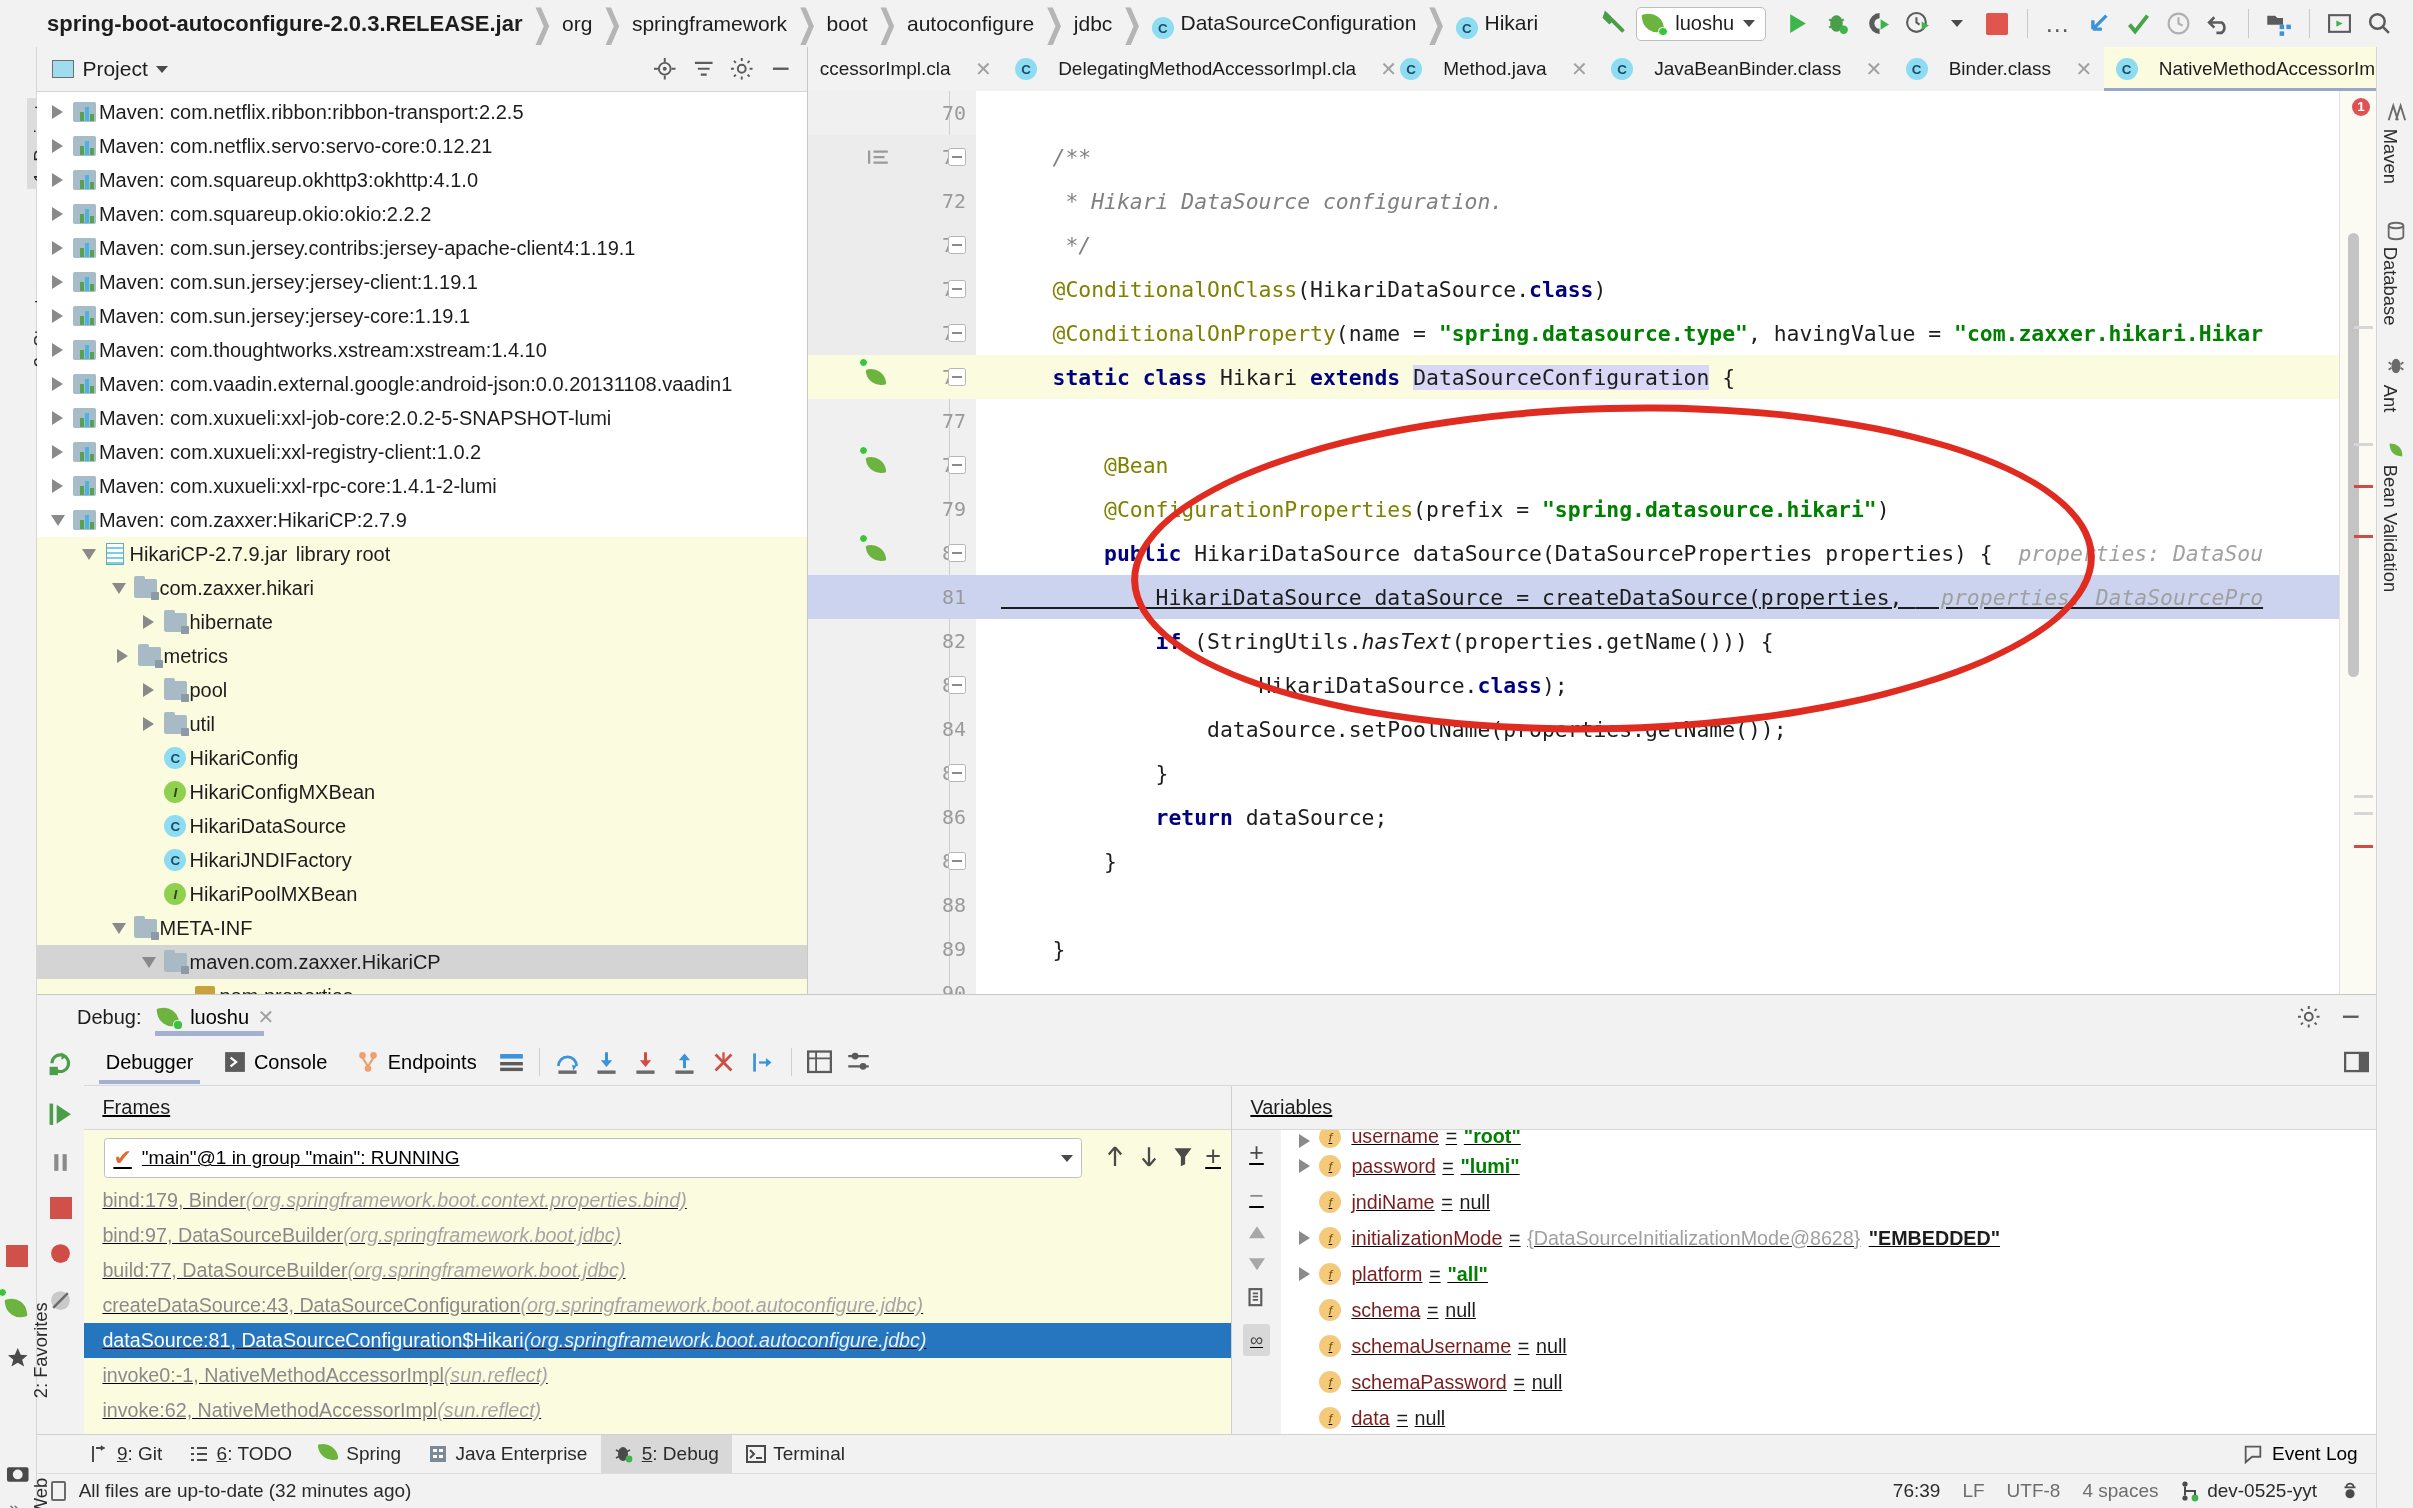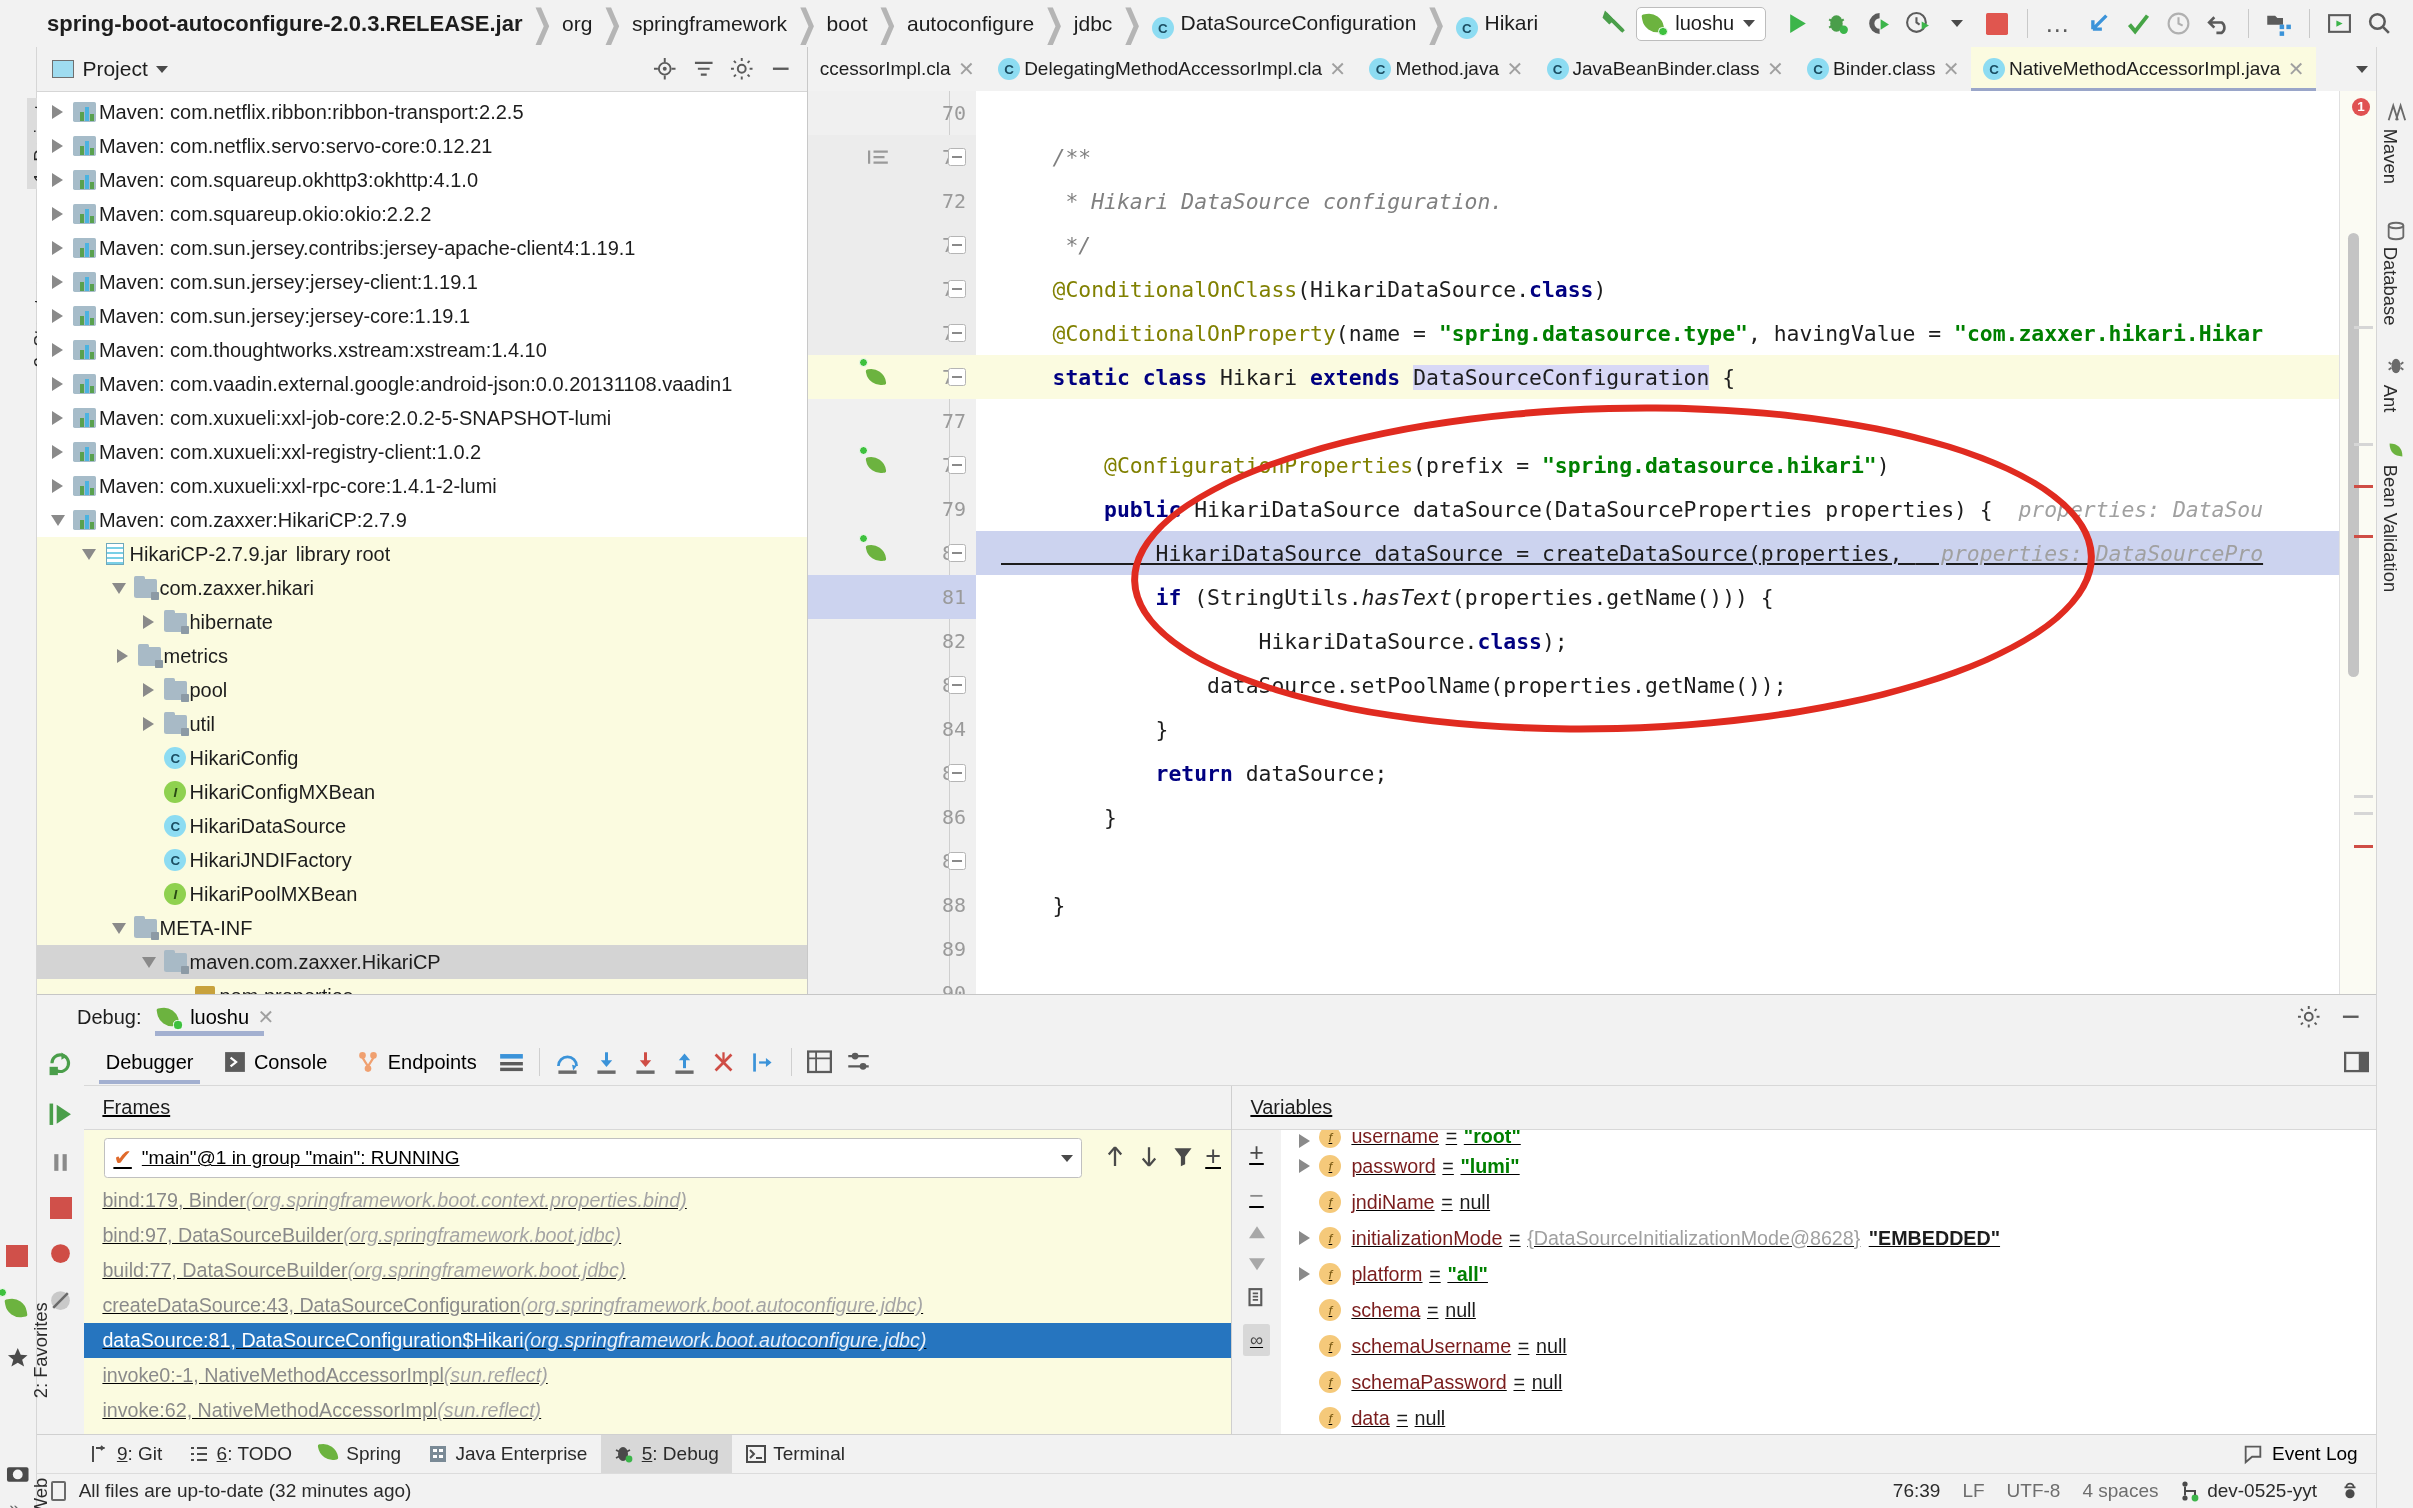--- a/index.html
+++ b/index.html
@@ -96,21 +96,21 @@
   .lock { position:absolute; right:-1.7px; bottom:-1.7px; width:7.5px; height:7.5px; background:#8c9aa5; border-radius:0.8px; }
   .jar { position:relative; width:18.4px; height:22px; background: repeating-linear-gradient(0deg,#79cfe6 0 2.5px,#fff 2.5px 5px); border:0.8px solid #6fa8bb;}
   .cico { width: 22px; height: 22px; border-radius: 50%; background:#8ddcf2; color:#1b4e63; font-size:13.4px; font-weight:bold; display:flex;align-items:center;justify-content:center;}
   .iico { width: 22px; height: 22px; border-radius: 50%; background:#8fd14f; color:#2a4a14; font-size:13.4px; font-weight:bold; display:flex;align-items:center;justify-content:center; font-style:italic;}
   .pico { width:20px;height:20px; background:#c8a23c; border-radius:1.7px; }
 
   
   .editor { flex: 1 1 auto; display: flex; flex-direction: column; min-width: 0; background: #fff; }
   .tabs { height: 44px; flex: 0 0 44px; display: flex; align-items: stretch; background: #f2f2f2; overflow: hidden; }
   .tab {
-    display: flex; align-items: center; gap: 4px; padding: 0 11.7px;
+    display: flex; align-items: center; gap: 21px; padding: 0 11.7px;
     font-size: 19px; color: #1d1d1d; white-space: nowrap; position: relative; max-width: 385px;
   }
   .tab.active { background: #fbfbe0; }
   .tab.active::after { content:''; position:absolute; left:0; right:0; bottom:0; height:3.4px; background:#9aa6c9; }
   .tab .x { color: #a0a0a0; font-size: 20px; margin-left: 3.4px; }
   .tabs-right { margin-left:auto; display:flex; align-items:center; padding:0 8.4px; gap:5px;}
   .tab-ico { position:relative; width:22px;height:22px;flex:0 0 22px;}
 
   .code-wrap { flex: 1 1 auto; display: flex; min-height: 0; position: relative; overflow: hidden; }
   .gutter { width: 168px; flex: 0 0 168px; background: #f0f0f0; position: relative; }
@@ -858,20 +858,21 @@
               </div>
             <div class="code-area" id="codearea">
                 <div class="codeline"><span style="padding-left:25px;"></span></div>
                 <div class="codeline"><span style="padding-left:25px;"><span>    </span><span class="cm">/**</span></span></div>
                 <div class="codeline"><span style="padding-left:25px;"><span class="cm">     * Hikari DataSource configuration.</span></span></div>
                 <div class="codeline"><span style="padding-left:25px;"><span class="cm">     */</span></span></div>
                 <div class="codeline"><span style="padding-left:25px;"><span>    </span><span class="an">@ConditionalOnClass</span><span>(HikariDataSource.</span><span class="k">class</span><span>)</span></span></div>
                 <div class="codeline"><span style="padding-left:25px;"><span>    </span><span class="an">@ConditionalOnProperty</span><span>(name = </span><span class="st">"spring.datasource.type"</span><span>, havingValue = </span><span class="st">"com.zaxxer.hikari.Hikar</span></span></div>
                 <div class="codeline ln-hl"><span style="padding-left:25px;"><span>    </span><span class="k">static class</span><span> Hikari </span><span class="k">extends</span><span> </span><span class="sel-tok">DataSourceConfiguration</span><span> {</span></span></div>
                 <div class="codeline"><span style="padding-left:25px;"></span></div>
+                <div class="codeline"><span style="padding-left:25px;"><span>        </span><span class="an">@Bean</span></span></div>
                 <div class="codeline"><span style="padding-left:25px;"><span>        </span><span class="an">@ConfigurationProperties</span><span>(prefix = </span><span class="st">"spring.datasource.hikari"</span><span>)</span></span></div>
                 <div class="codeline"><span style="padding-left:25px;"><span>        </span><span class="k">public</span><span> HikariDataSource dataSource(DataSourceProperties properties) { </span><span class="hint"> properties: DataSou</span></span></div>
                 <div class="codeline ln-exec"><span style="padding-left:25px;text-decoration:underline;"><span>            HikariDataSource dataSource = createDataSource(properties, </span><span class="hint">  properties: DataSourcePro</span></span></div>
                 <div class="codeline"><span style="padding-left:25px;"><span>            </span><span class="k">if</span><span> (StringUtils.</span><span class="ita">hasText</span><span>(properties.getName())) {</span></span></div>
                 <div class="codeline"><span style="padding-left:25px;"><span>                    HikariDataSource.</span><span class="k">class</span><span>);</span></span></div>
                 <div class="codeline"><span style="padding-left:25px;"><span>                dataSource.setPoolName(properties.getName());</span></span></div>
                 <div class="codeline"><span style="padding-left:25px;"><span>            }</span></span></div>
                 <div class="codeline"><span style="padding-left:25px;"><span>            </span><span class="k">return</span><span> dataSource;</span></span></div>
                 <div class="codeline"><span style="padding-left:25px;"><span>        }</span></span></div>
                 <div class="codeline"><span style="padding-left:25px;"></span></div>

